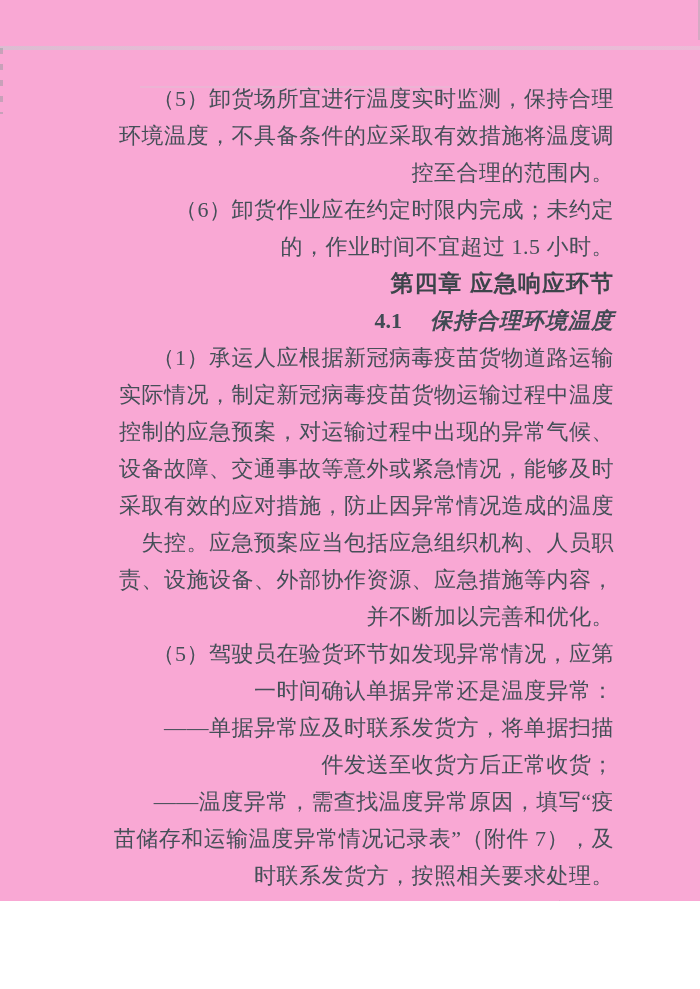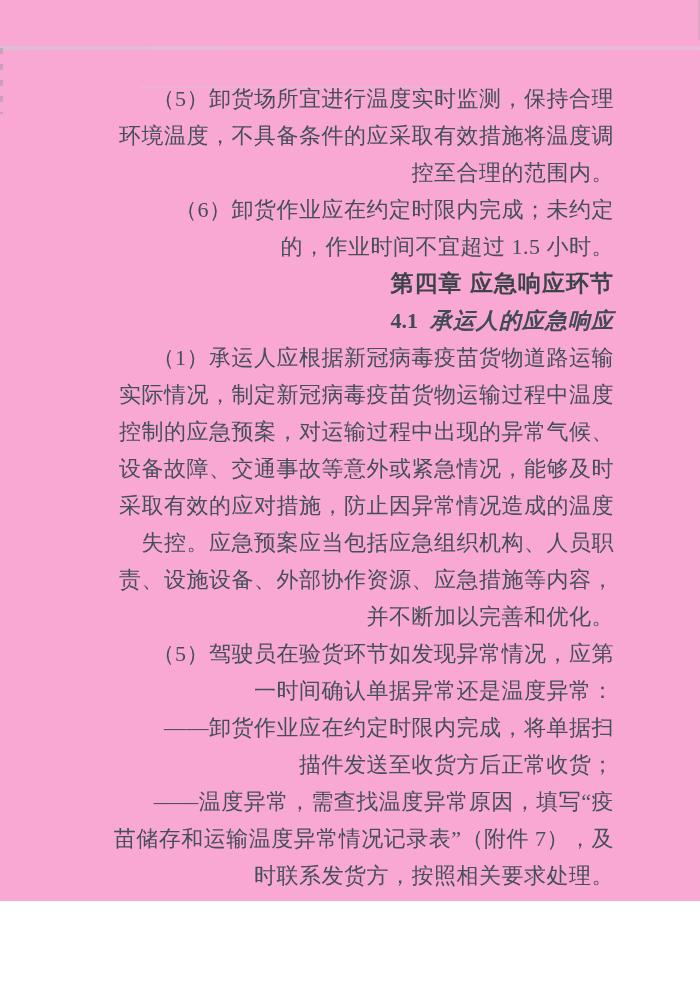--- a/index.html
+++ b/index.html
@@ -81,21 +81,21 @@
     margin: 0;
     text-indent: 0;
     font-weight: bold;
     line-height: 37px;
     color: #414b54;
     text-align: left;
   }
   .section-heading .sec-num {
     font-family: "Liberation Serif", "DejaVu Serif", serif;
     font-style: normal;
-    margin-right: 12px;
+    margin-right: 28px;
     letter-spacing: 0;
   }
   .section-heading .sec-title {
     font-style: italic; 
     letter-spacing: 1px;
   }
   .page-number {
     position: absolute;
     top: 899px;
     left: 0;
@@ -121,28 +121,28 @@
 
   <div class="content">
 
     <p>（5）卸货场所宜进行温度实时监测，保持合理环境温度，不具备条件的应采取有效措施将温度调控至合理的范围内。</p>
 
     <p>（6）卸货作业应在约定时限内完成；未约定的，作业时间不宜超过 1.5 小时。</p>
 
     <p class="chapter-heading">第四章 应急响应环节</p>
 
     <p class="section-heading">
-      <span class="sec-num">4.1</span><span class="sec-title">承运人的应急响应</span>
+      <span class="sec-num">4.1</span><span class="sec-title">保持合理环境温度</span>
     </p>
 
     <p>（1）承运人应根据新冠病毒疫苗货物道路运输实际情况，制定新冠病毒疫苗货物运输过程中温度控制的应急预案，对运输过程中出现的异常气候、设备故障、交通事故等意外或紧急情况，能够及时采取有效的应对措施，防止因异常情况造成的温度失控。应急预案应当包括应急组织机构、人员职责、设施设备、外部协作资源、应急措施等内容，并不断加以完善和优化。</p>
 
     <p>（5）驾驶员在验货环节如发现异常情况，应第一时间确认单据异常还是温度异常：</p>
 
-    <p>——卸货作业应在约定时限内完成，将单据扫描件发送至收货方后正常收货；</p>
+    <p>——单据异常应及时联系发货方，将单据扫描件发送至收货方后正常收货；</p>
 
     <p>——温度异常，需查找温度异常原因，填写“疫苗储存和运输温度异常情况记录表”（附件 7），及时联系发货方，按照相关要求处理。</p>
 
     <p class="section-heading">
       <span class="sec-num">6.9</span><span class="sec-title">作业时间不宜超过</span>
     </p>
 
   </div>
 
 

